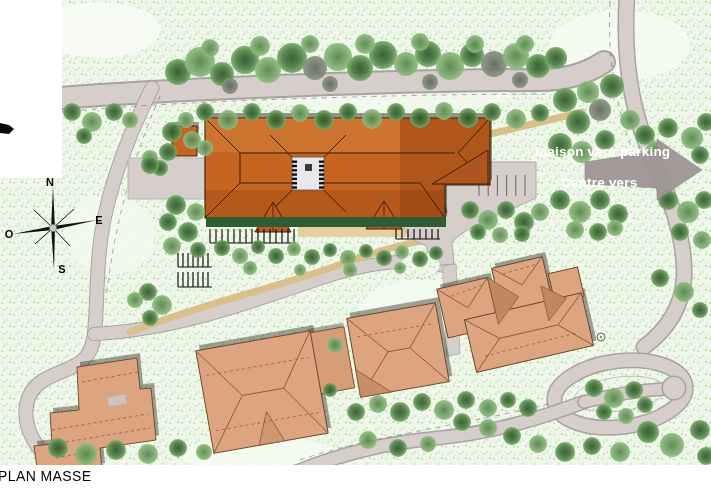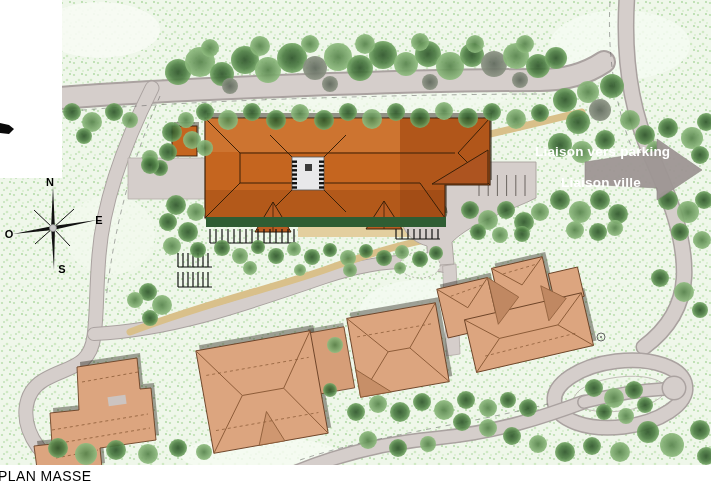--- a/index.html
+++ b/index.html
@@ -467,17 +467,17 @@
         <text x="99" y="224" text-anchor="middle" font-size="11" font-weight="bold" fill="#000000">E</text>
         <text x="9" y="238" text-anchor="middle" font-size="11" font-weight="bold" fill="#000000">O</text>
         <text x="62" y="273" text-anchor="middle" font-size="11" font-weight="bold" fill="#000000">S</text>
       </g>
 
       <rect x="0" y="0" width="62" height="178" fill="#ffffff"></rect>
       <path d="M 0,123 L 9,125 L 14,129 L 9,134 L 0,133 Z" fill="#0a0a0a"></path>
     </svg>
 
     <div class="overlay-label lbl-liaison">Liaison vers parking</div>
-    <div class="overlay-label lbl-centre">Liaison ville</div>
+    <div class="overlay-label lbl-centre">Centre vers</div>
   </div>
 
   <div class="plan-title">PLAN MASSE</div>
 </div>
 
 </body></html>

